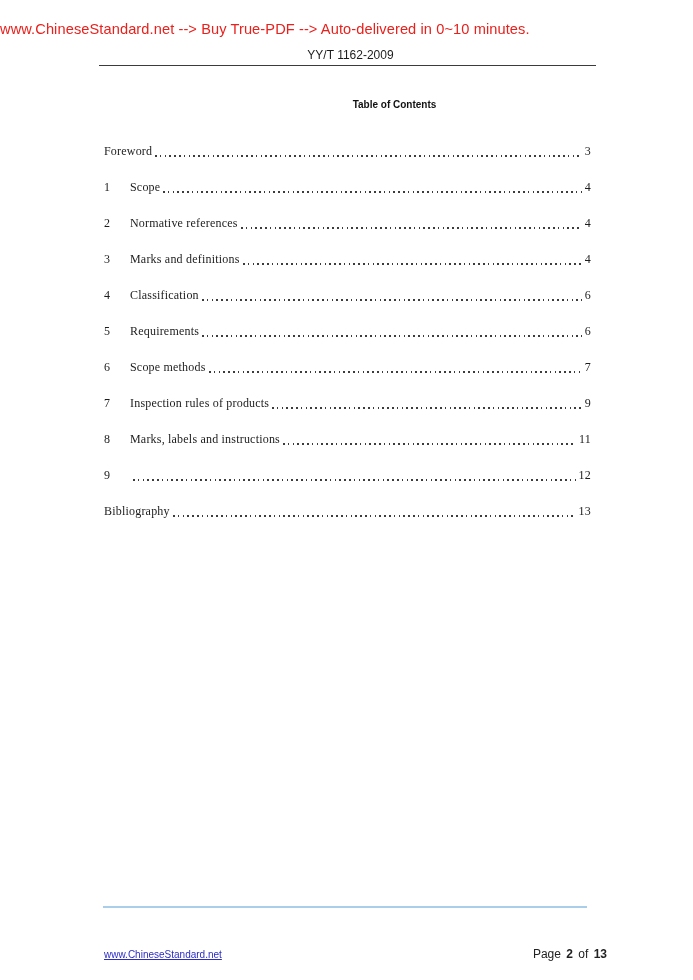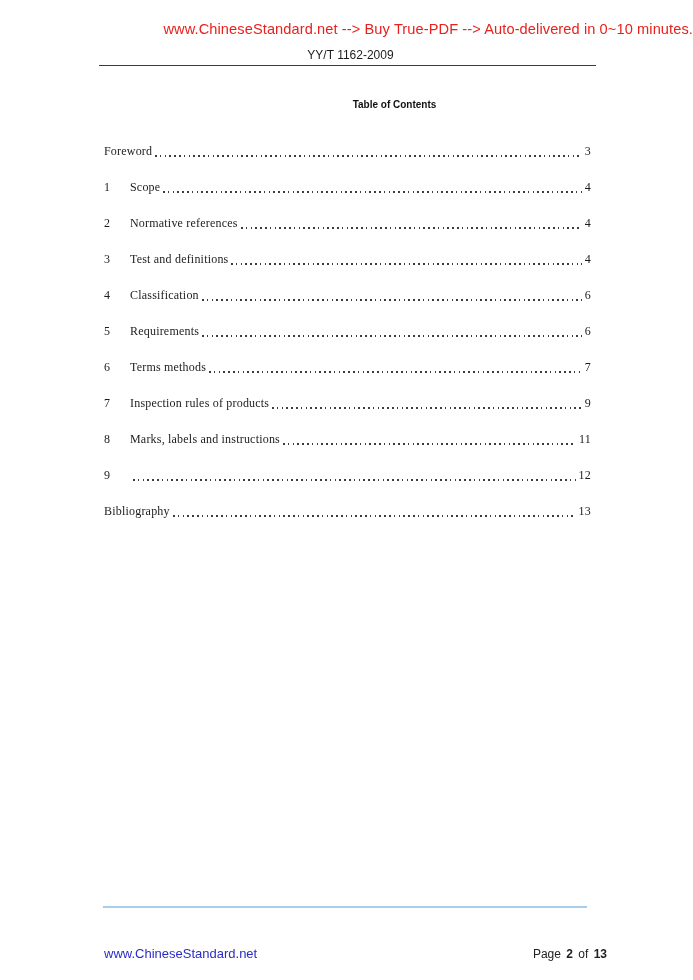--- a/index.html
+++ b/index.html
@@ -13,21 +13,21 @@
   }
   .page {
     position: absolute; top: 0; left: 0;
     width: 693px; height: 980px;
     background: #ffffff;
   }
 
   
   .promo-banner {
     position: absolute; top: 21px; left: 0; width: 100%;
-    text-align: right;
+    text-align: left;
     font-size: 14.6px;
     letter-spacing: 0.1px;
     color: #e8211d;
     white-space: nowrap;
   }
   .doc-number {
     position: absolute; top: 48px; left: 0; width: 100%;
     text-align: center;
     font-size: 12px;
     color: #1c1c1c;
@@ -97,22 +97,23 @@
     background: #aacdea;
   }
   .footer-row {
     position: absolute; top: 913px; left: 104px;
     width: 503px;
     display: flex;
     justify-content: space-between;
     align-items: baseline;
   }
   .footer-link {
-    font-size: 13px;
+    font-size: 10px;
     color: #2b2bc8;
+    text-decoration: underline;
     cursor: pointer;
   }
   .page-indicator {
     font-size: 12px;
     color: #222;
     margin-top: 34px;
   }
   .page-indicator .pg-bold { font-weight: bold; }
   .page-indicator span { margin-left: 2px; }
   .page-indicator span:first-child { margin-left: 0; }
@@ -147,42 +148,42 @@
 
     <div class="toc-row">
       <span class="toc-num">2</span>
       <span class="toc-label">Normative references</span>
       <span class="toc-leader"></span>
       <span class="toc-page">4</span>
     </div>
 
     <div class="toc-row">
       <span class="toc-num">3</span>
-      <span class="toc-label">Test and definitions</span>
+      <span class="toc-label">Marks and definitions</span>
       <span class="toc-leader"></span>
       <span class="toc-page">4</span>
     </div>
 
     <div class="toc-row">
       <span class="toc-num">4</span>
       <span class="toc-label">Classification</span>
       <span class="toc-leader"></span>
       <span class="toc-page">6</span>
     </div>
 
     <div class="toc-row">
       <span class="toc-num">5</span>
       <span class="toc-label">Requirements</span>
       <span class="toc-leader"></span>
       <span class="toc-page">6</span>
     </div>
 
     <div class="toc-row">
       <span class="toc-num">6</span>
-      <span class="toc-label">Terms methods</span>
+      <span class="toc-label">Scope methods</span>
       <span class="toc-leader"></span>
       <span class="toc-page">7</span>
     </div>
 
     <div class="toc-row">
       <span class="toc-num">7</span>
       <span class="toc-label">Inspection rules of products</span>
       <span class="toc-leader"></span>
       <span class="toc-page">9</span>
     </div>

